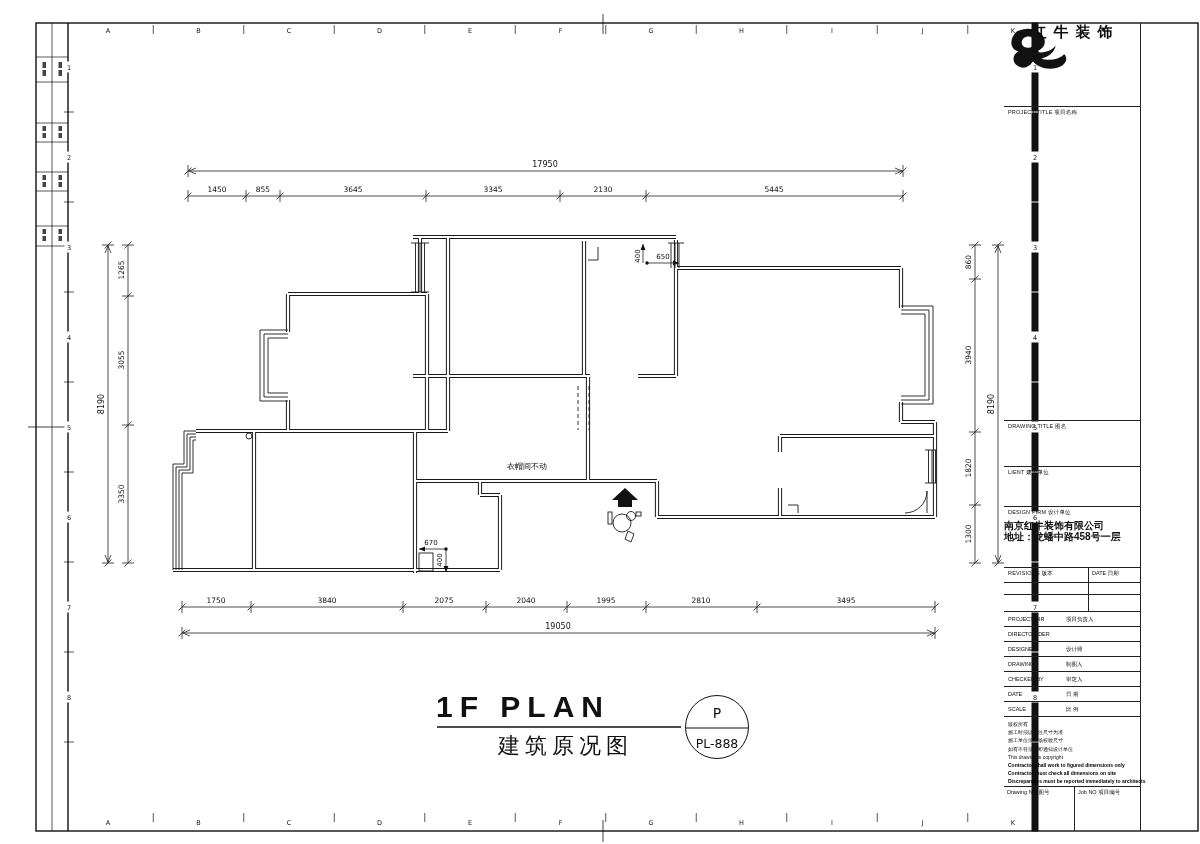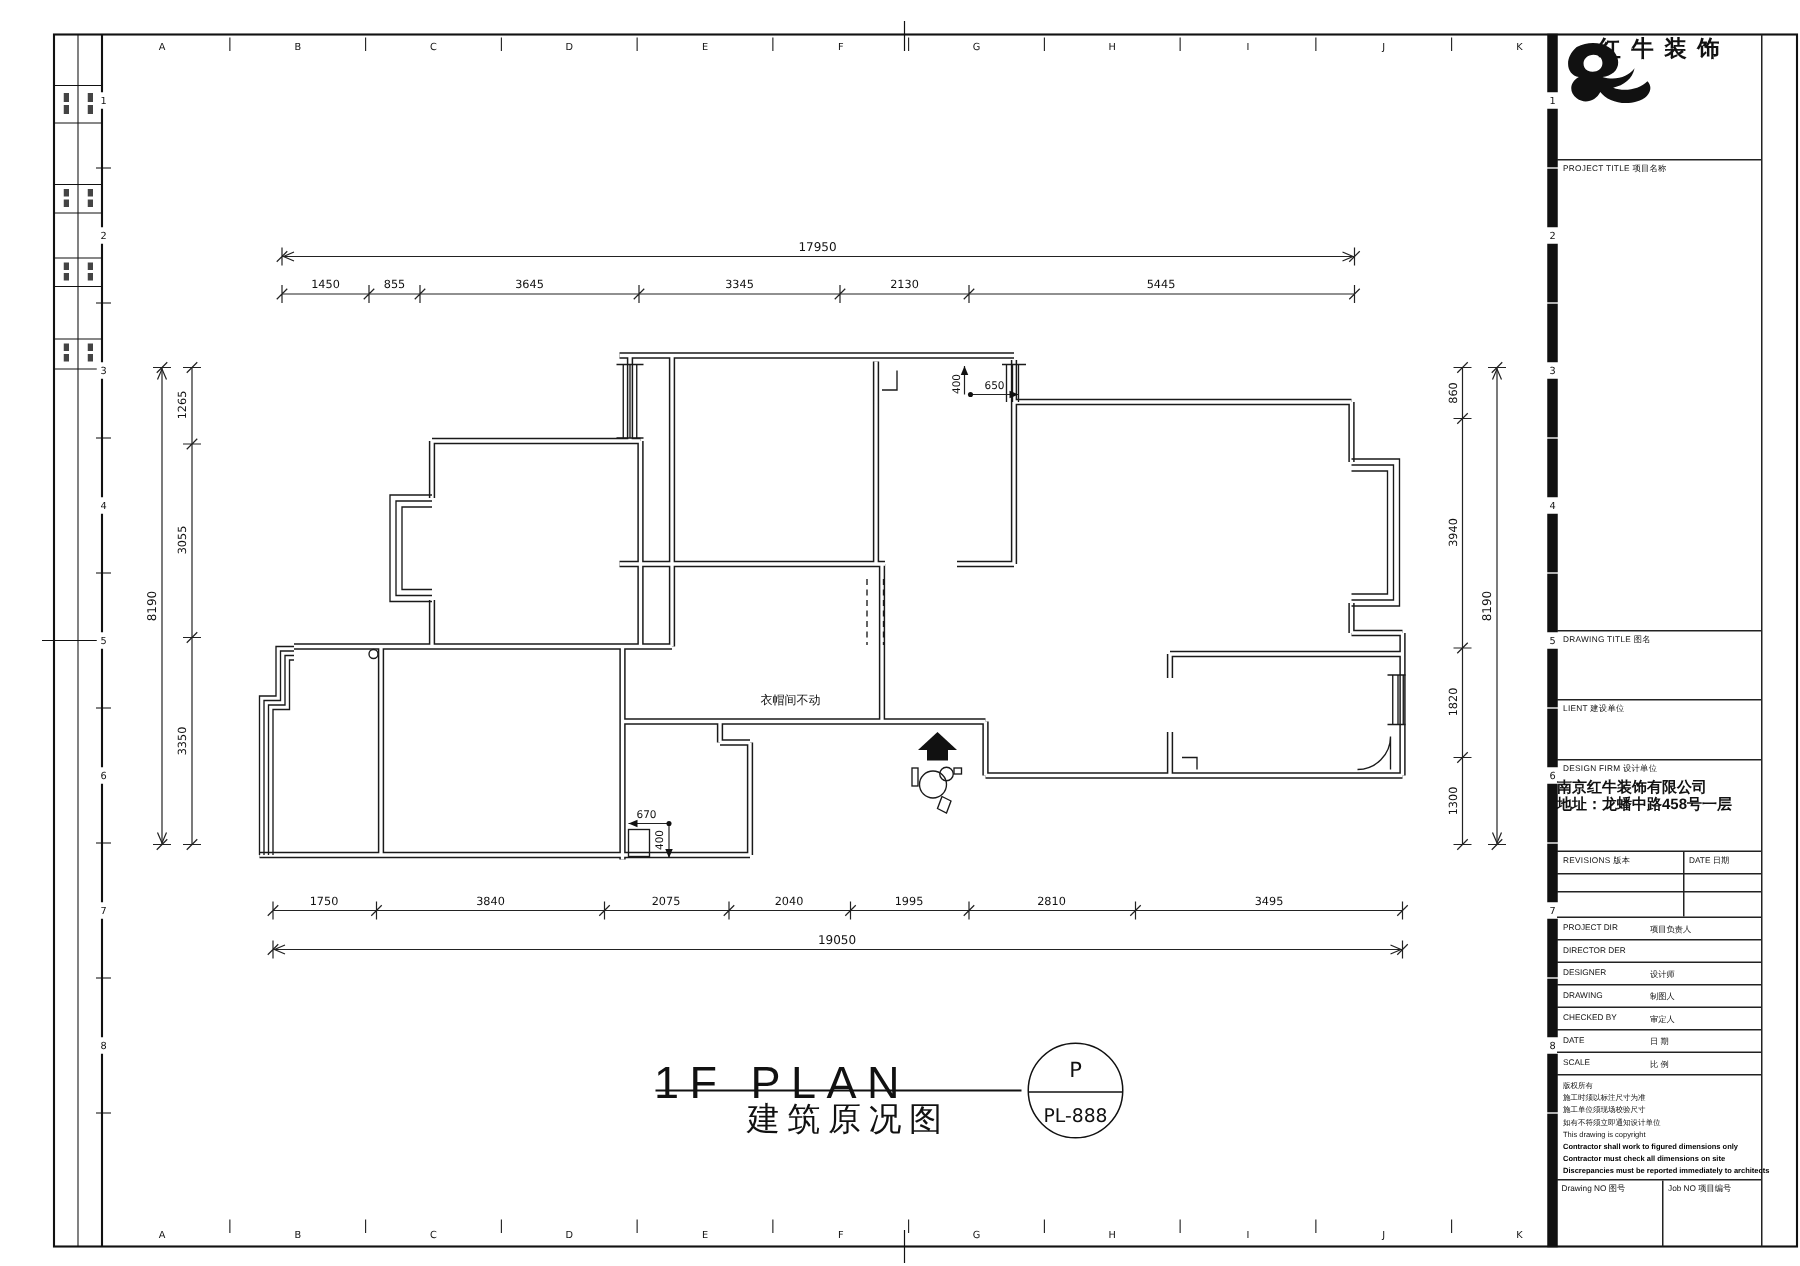--- a/index.html
+++ b/index.html
@@ -1,20 +1,20 @@
 <!DOCTYPE html>
 <html><head>
 <meta charset="utf-8">
 <style>
   html,body{margin:0;padding:0;background:#e8e8e8;}
   .page{position:relative;width:1200px;height:844px;background:#ffffff;overflow:hidden;
         font-family:"Liberation Sans",sans-serif;color:#111;}
   svg{position:absolute;left:0;top:0;}
   
-  .tb{position:absolute;left:1038px;top:23px;width:137px;height:808px;border-right:1px solid #222;box-sizing:border-box;padding-left:24px;}
+  .tb{position:absolute;left:1004px;top:23px;width:137px;height:808px;border-right:1px solid #222;box-sizing:border-box;padding-left:24px;}
   .tb-sec{position:absolute;left:0;width:100%;box-sizing:border-box;border-bottom:1px solid #222;}
   .tb-label{font-size:5.5px;letter-spacing:.2px;padding:2px 0 0 4px;color:#111;white-space:nowrap;}
   .logo-wrap{text-align:center;}
   .logo-svg{display:block;margin:4px auto 0 auto;}
   .logo-text{font-size:15px;font-weight:bold;letter-spacing:7px;text-indent:7px;white-space:nowrap;}
   .firm-line{text-align:left;font-size:10px;font-weight:bold;line-height:11px;white-space:nowrap;}
   .rev-head{position:relative;height:14px;border-bottom:1px solid #222;}
   .rev-row1{height:11px;border-bottom:1px solid #222;}
   .rev-div{position:absolute;left:84px;top:0;bottom:0;width:1px;background:#222;}
   .date-col{position:absolute;left:88px;top:2px;font-size:5.5px;white-space:nowrap;}
@@ -22,21 +22,21 @@
   .tbrow .en{position:absolute;left:4px;top:4px;}
   .tbrow .zh{position:absolute;left:62px;top:4px;}
   .copy{padding:3px 0 0 4px;}
   .copy div{font-size:5px;line-height:8.2px;white-space:nowrap;}
   .copy .b{font-weight:bold;transform-origin:left;color:#000;}
   .dn-box{position:relative;}
   .dn-div{position:absolute;left:70px;top:0;bottom:0;width:1px;background:#222;}
   .dn-l{position:absolute;left:3px;top:2px;font-size:5.5px;white-space:nowrap;}
   .dn-r{position:absolute;left:74px;top:2px;font-size:5.5px;white-space:nowrap;}
   
-  .f-en{position:absolute;left:436px;top:690px;font-size:30px;font-weight:400;letter-spacing:7px;white-space:nowrap;margin-top:16px;}
+  .f-en{position:absolute;left:436px;top:690px;font-size:30px;font-weight:700;letter-spacing:7px;white-space:nowrap;}
   .f-zh{position:absolute;left:498px;top:731px;font-size:22px;letter-spacing:5px;white-space:nowrap;font-family:Liberation Mono, monospace;}
 </style>
 </head>
 <body>
 
 <div class="page">
 
   <svg width="1200" height="844" viewBox="0 0 1200 844">
     <defs>
       <path id="tkh" d="M0,-6 L0,6 M-3.5,3.5 L3.5,-3.5"></path>

